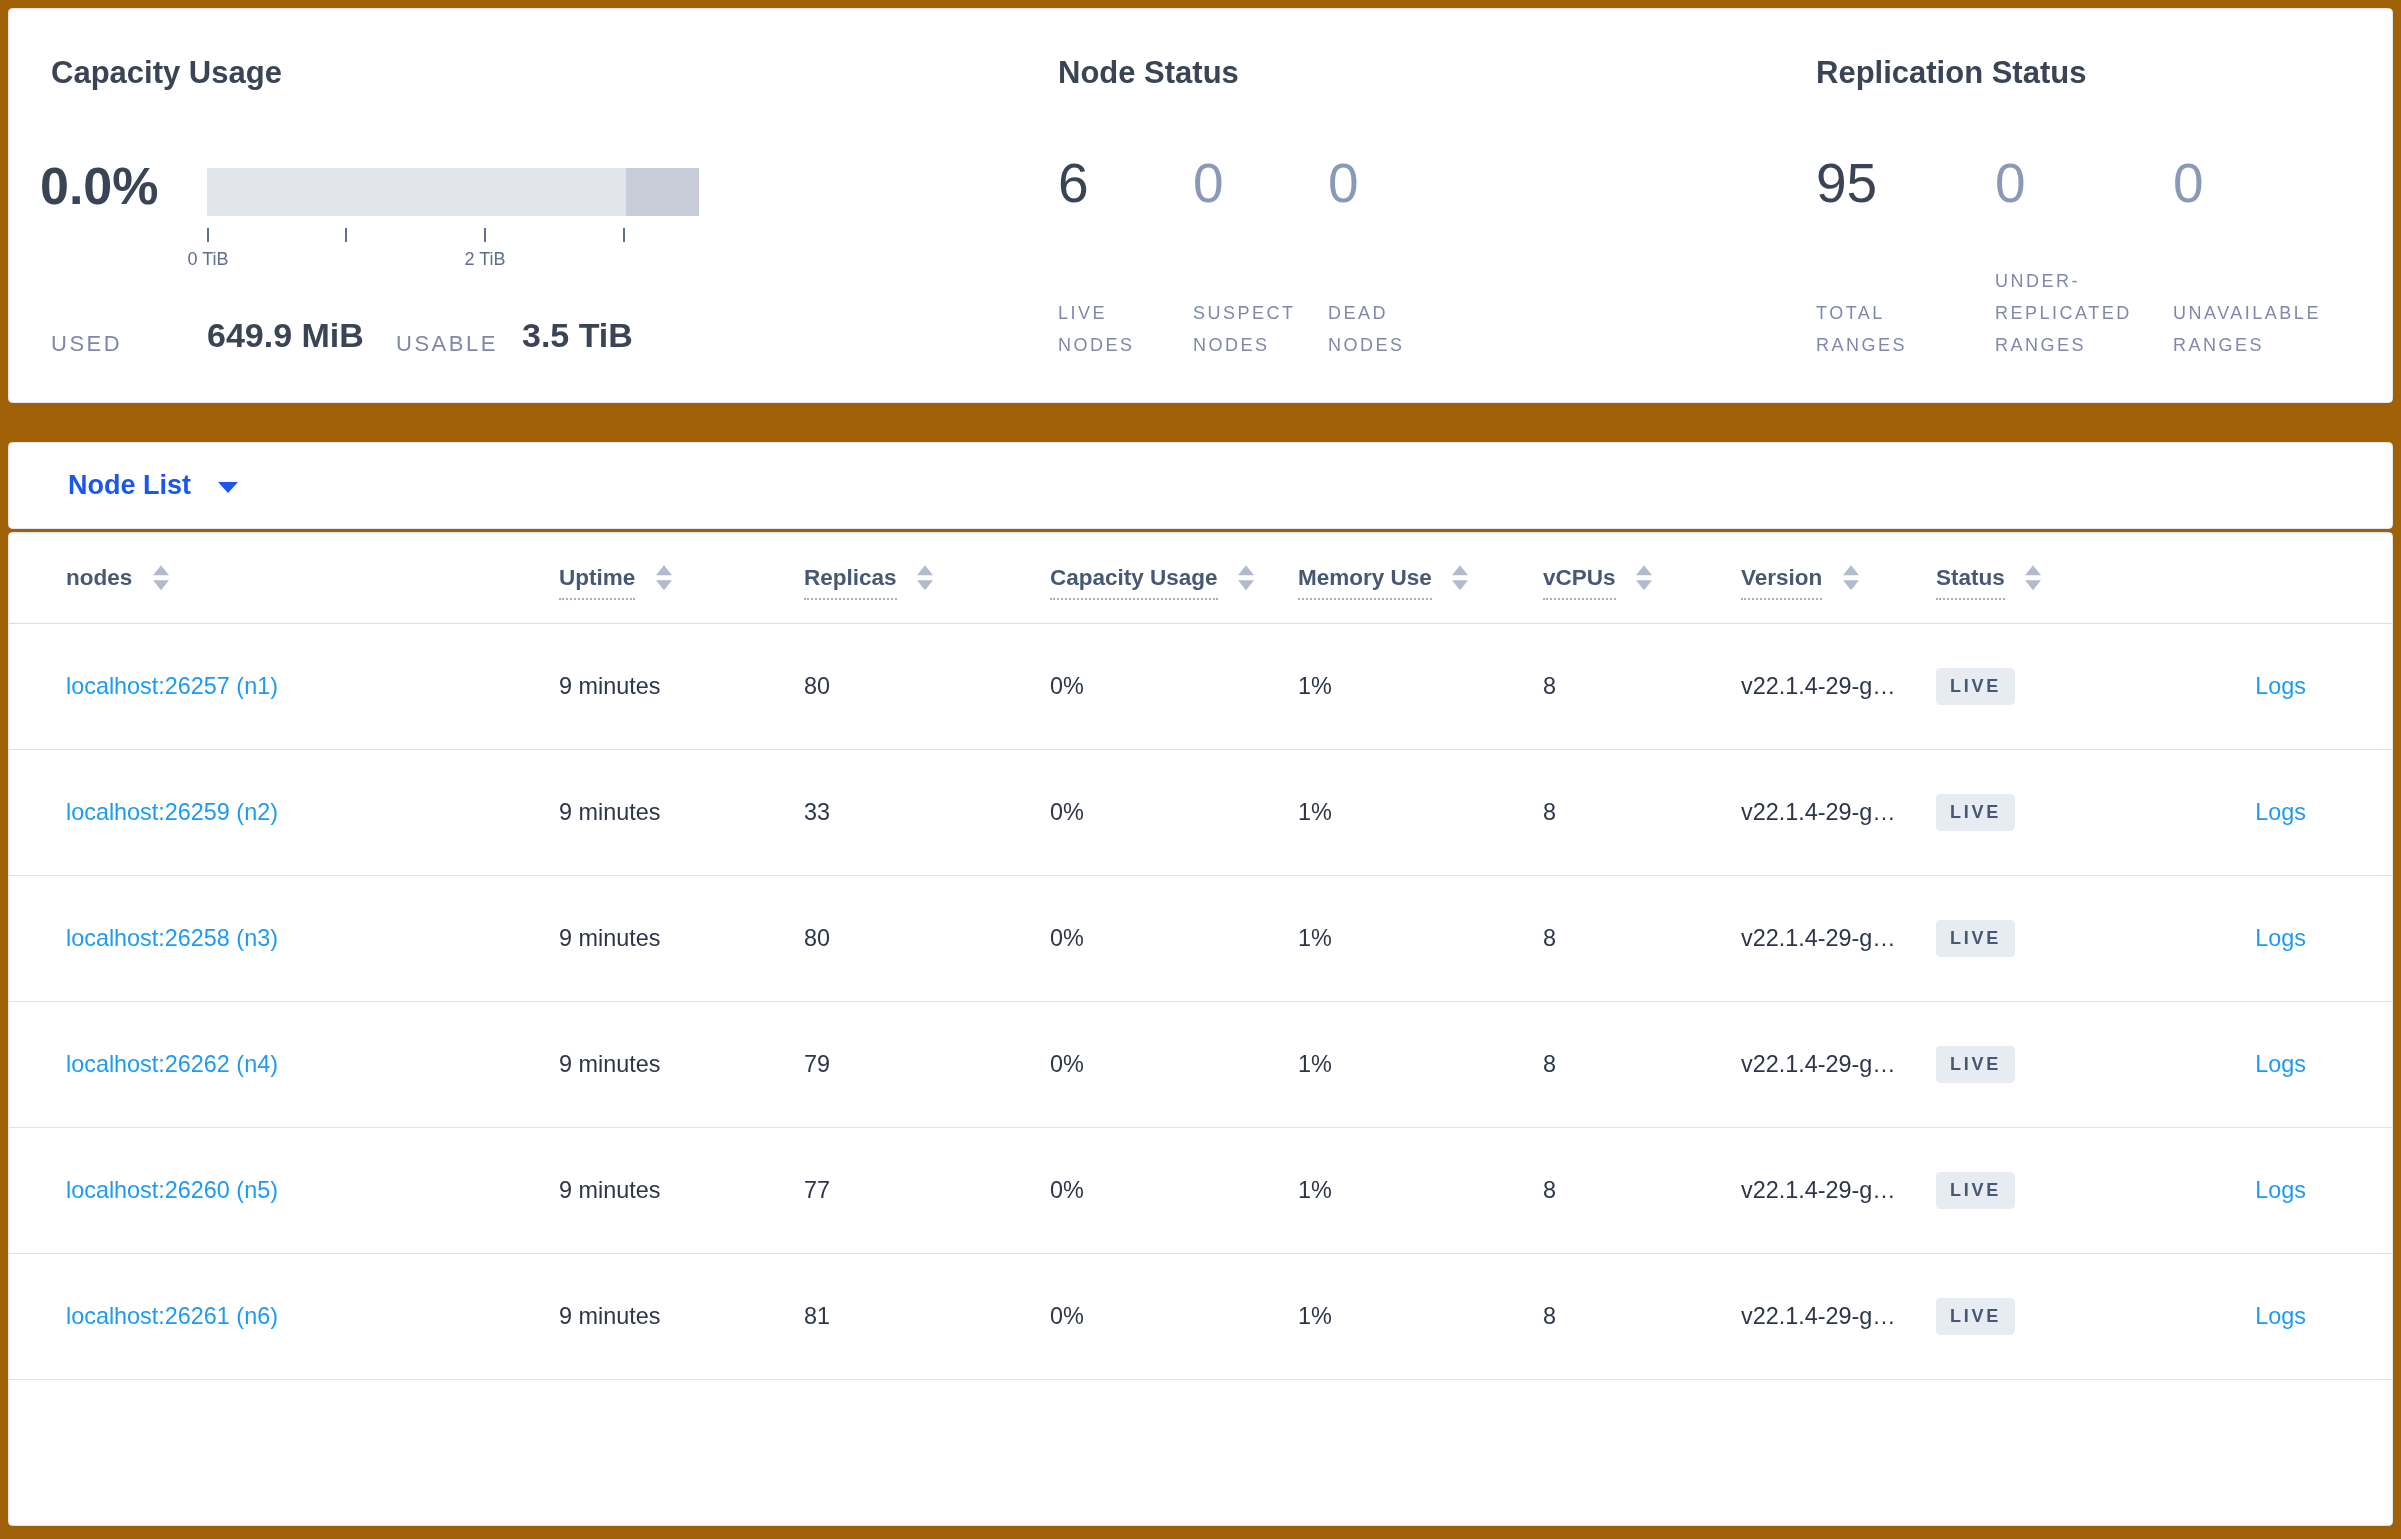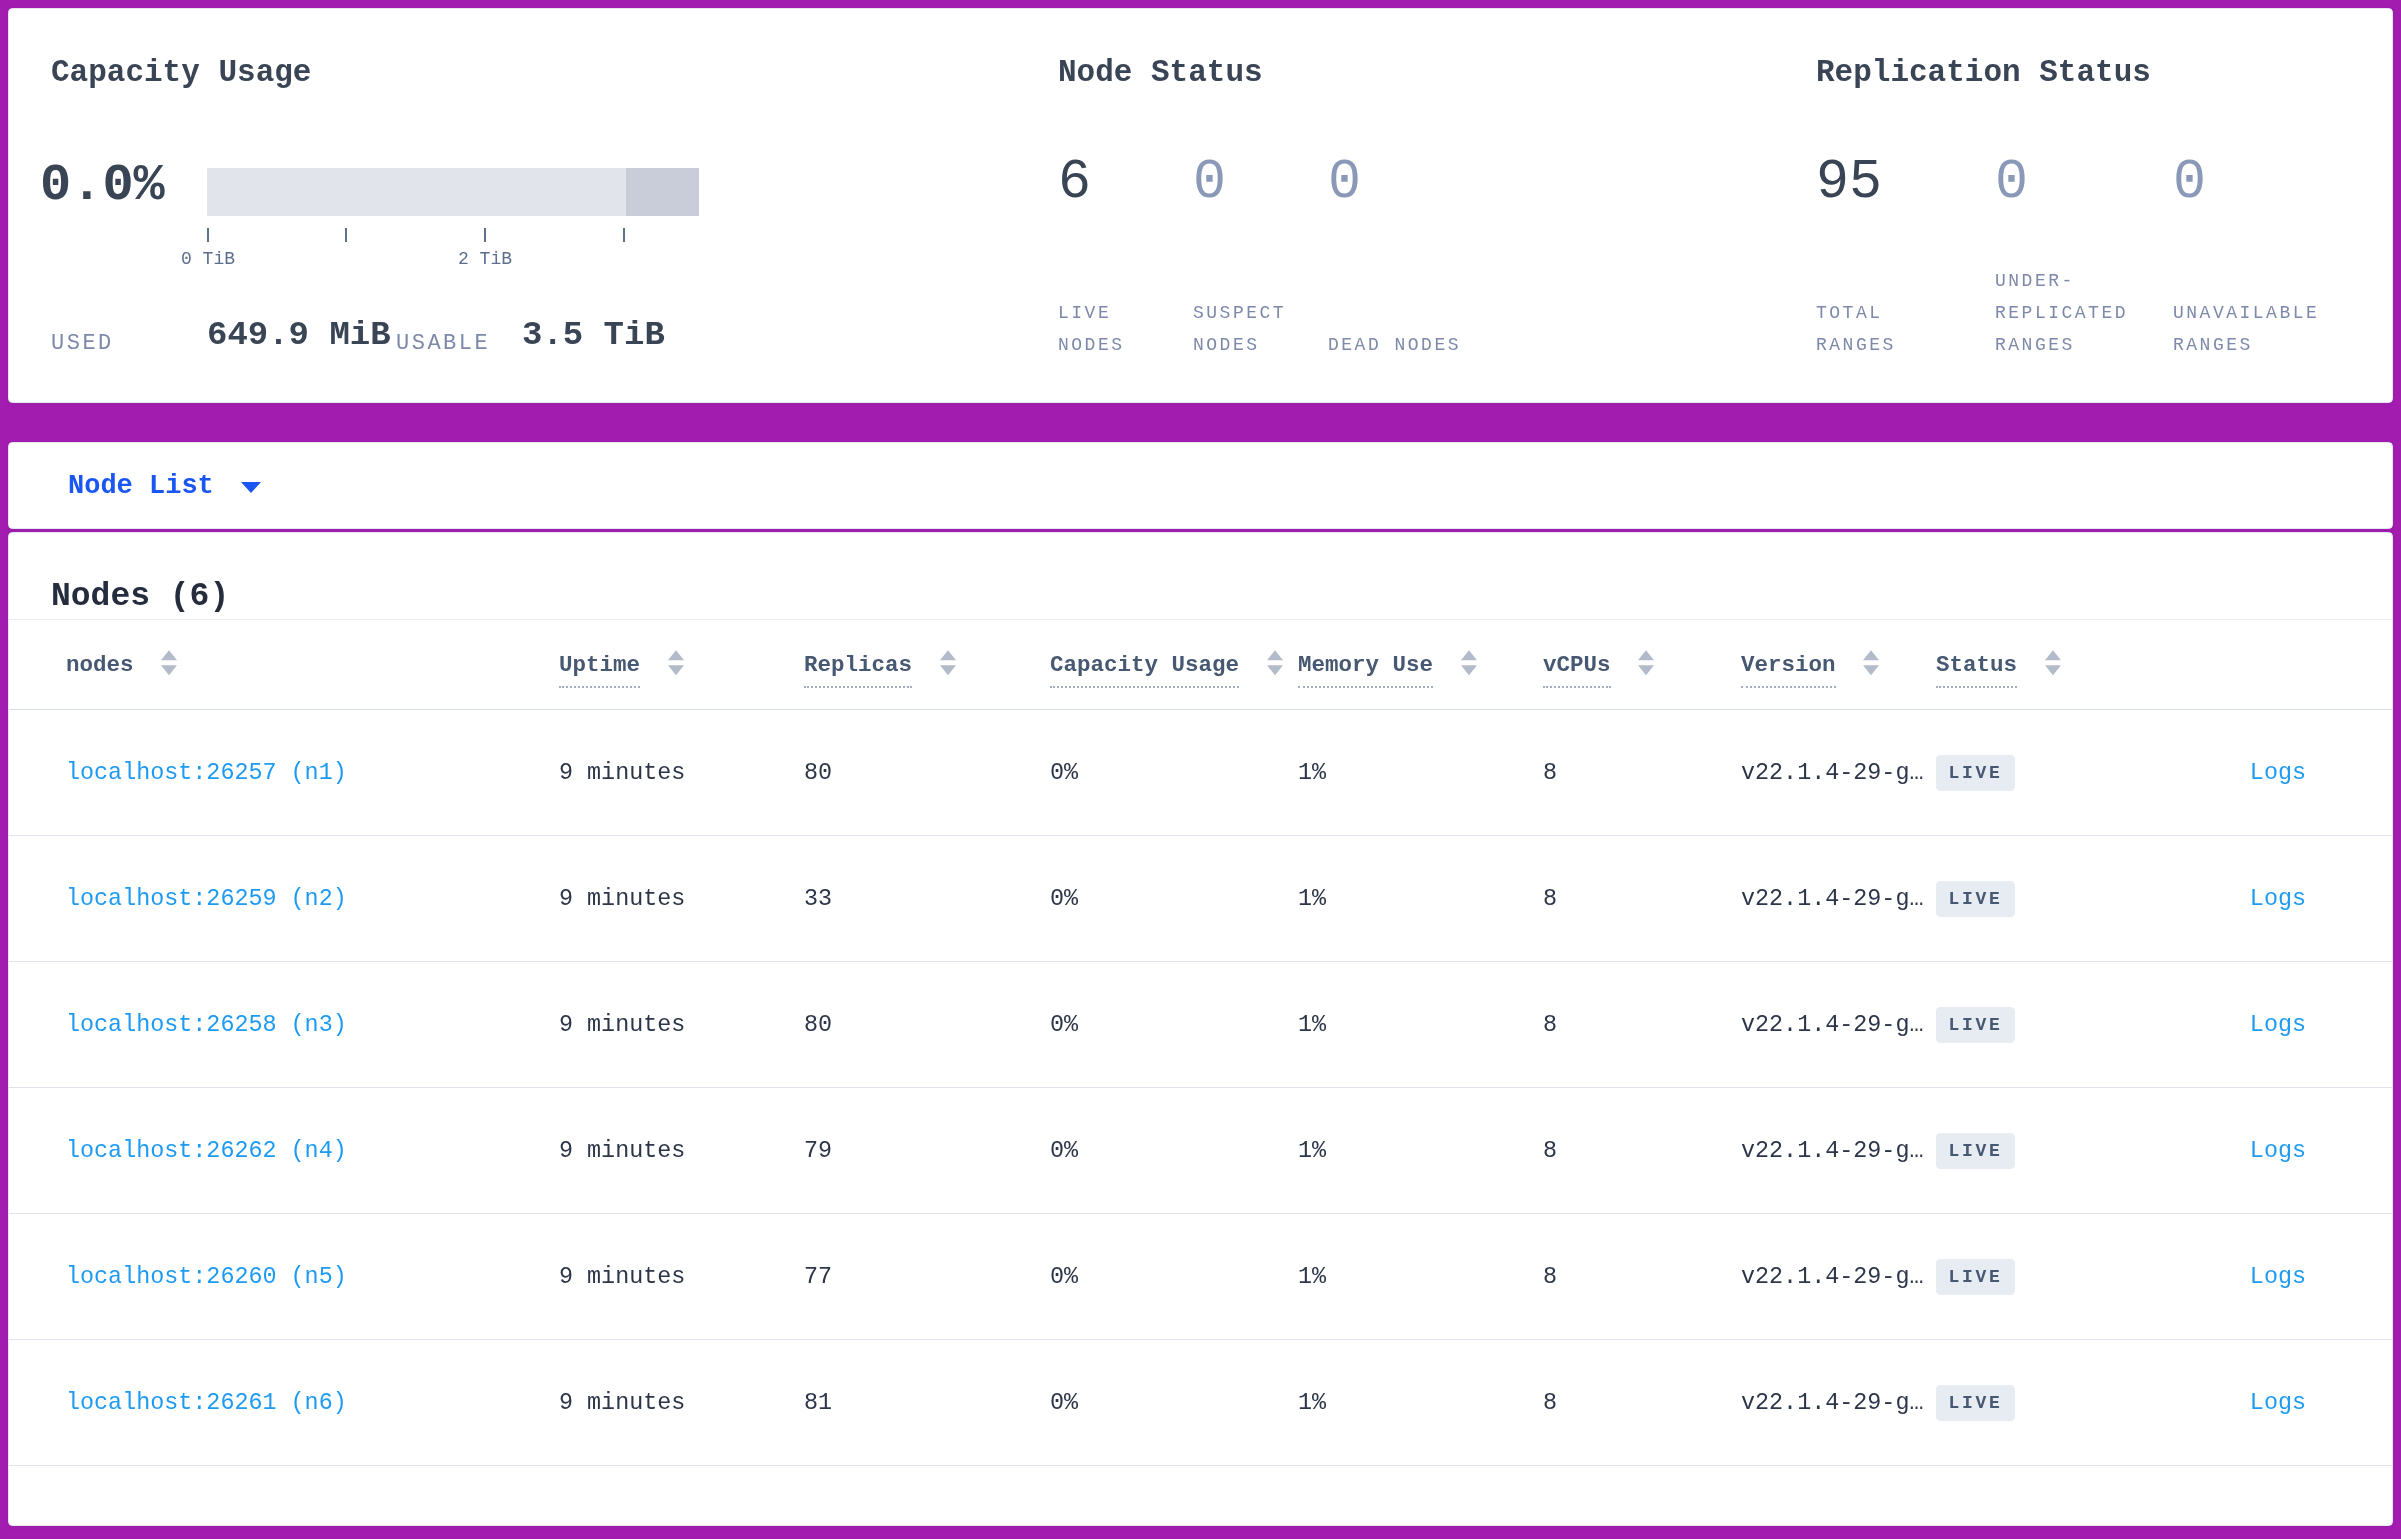--- a/index.html
+++ b/index.html
@@ -1,17 +1,17 @@
 <!DOCTYPE html>
 <html style="font-size:14.4px"><head>
 <meta charset="utf-8">
 <style>
   html,body{margin:0;padding:0;background:#f4f6fa;}
-  .page{position:relative;width:2401px;height:1540px;background:#a21caf;
-        font-family:Liberation Mono, monospace;color:#394455;overflow:hidden;}
+  .page{position:relative;width:2401px;height:1540px;background:#a16207;
+        font-family:Liberation Sans, sans-serif;color:#394455;overflow:hidden;}
   .card{position:absolute;background:#ffffff;border:0.9px solid #e3e8ef;border-radius:4.5px;
         box-shadow:0 1.8px 4.5px rgba(60,75,100,0.06);box-sizing:border-box;}
 
   
   .summary-card{left:8px;top:8px;width:2385px;height:395px;}
   .panel-title{position:absolute;top:46px;font-size:31px;font-weight:600;color:#394455;}
   .big-num{position:absolute;top:145px;font-size:55px;line-height:58px;font-weight:400;color:#394455;}
   .big-num.muted{color:#8b99b8;}
   .stat-col{position:absolute;top:0;height:100%;}
   .stat-label{position:absolute;bottom:41px;font-size:18px;line-height:32px;
@@ -114,21 +114,20 @@
   </section>
 
   <section class="card nodelist-bar">
     <span class="nodelist-link">
       <span>Node List</span>
       <span class="caret-down"></span>
     </span>
   </section>
 
   <section class="card table-card">
-    <h2 class="table-title">Nodes (6)</h2>
 
     <div class="grid-row thead">
       <div class="th">
         <span class="hname">nodes</span>
         <span class="sorts">
             <i class="tri up"></i>
             <i class="tri down"></i>
           </span>
       </div>
       <div class="th">

